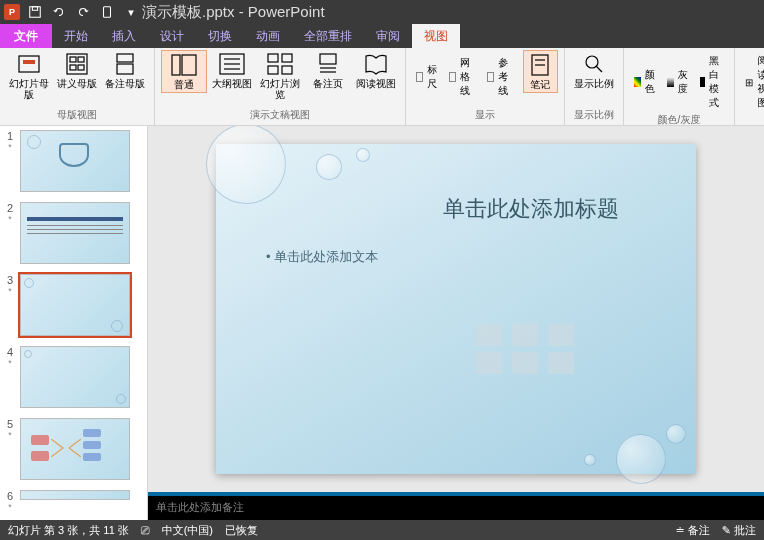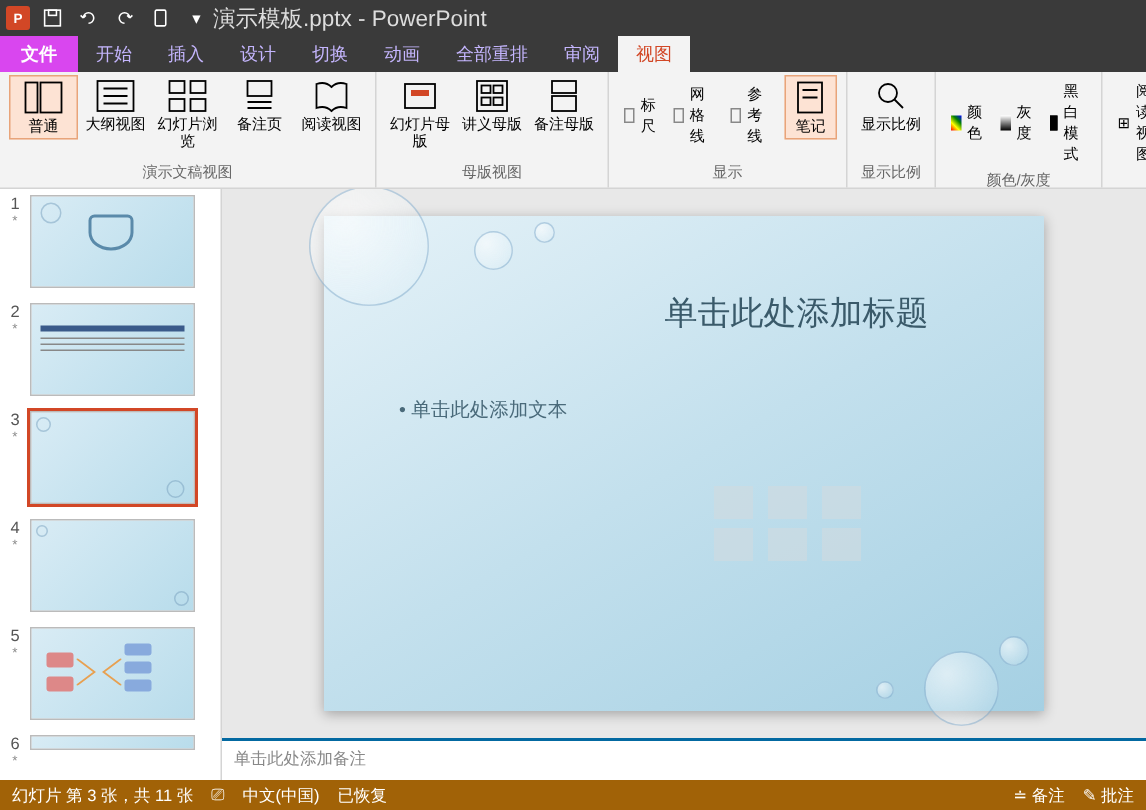--- a/index.html
+++ b/index.html
@@ -40,27 +40,27 @@
 .thumb-num { width: 12px; display: flex; flex-direction: column; align-items: center; font-size: 11px; color: #555; }
 .thumb-star { font-size: 9px; color: #888; }
 .thumb { width: 110px; height: 62px; background: linear-gradient(135deg, #d9ecf5, #b8dceb); border: 1px solid #bbb; cursor: pointer; position: relative; overflow: hidden; }
 .thumb.selected { outline: 2px solid #d24726; }
 .thumb .bubble { position: absolute; border: 1px solid rgba(120,160,190,0.5); border-radius: 50%; }
 .editor { flex: 1; background: #e8e8e8; display: flex; flex-direction: column; }
 .slide-area { flex: 1; display: flex; align-items: center; justify-content: center; overflow: hidden; }
 .slide { width: 480px; height: 330px; background: linear-gradient(150deg, #e5f2f8 0%, #c3e0ed 50%, #a5d0e3 100%); box-shadow: 0 2px 8px rgba(0,0,0,0.3); position: relative; }
 .slide .bubble { position: absolute; border: 1.5px solid rgba(100,150,190,0.4); border-radius: 50%; background: radial-gradient(circle at 30% 30%, rgba(255,255,255,0.6), rgba(200,230,245,0.1)); }
 .slide-title { position: absolute; top: 50px; left: 180px; right: 30px; text-align: center; font-size: 22px; color: #3a5a6a; }
-.slide-body { position: absolute; top: 120px; left: 50px; right: 30px; font-size: 13px; color: #4a6a7a; }
+.slide-body { position: absolute; top: 104px; left: 50px; right: 30px; font-size: 13px; color: #4a6a7a; }
 .content-icons { position: absolute; top: 180px; left: 260px; display: grid; grid-template-columns: repeat(3, 30px); gap: 6px; }
 .content-icons div { width: 26px; height: 22px; background: #d0dae0; opacity: 0.6; }
-.notes { height: 28px; background: #ffffff; border-top: 2px solid #0369a1; padding: 4px 8px; font-size: 11px; color: #888; }
-
-
-.statusbar { height: 20px; background: #a16207; color: #fff; display: flex; align-items: center; padding: 0 8px; font-size: 11px; gap: 12px; }
+.notes { height: 28px; background: #000000; border-top: 4px solid #0369a1; padding: 4px 8px; font-size: 11px; color: #888; }
+
+
+.statusbar { height: 20px; background: #404040; color: #fff; display: flex; align-items: center; padding: 0 8px; font-size: 11px; gap: 12px; }
 .statusbar .spacer { flex: 1; }
 .status-btn { display: flex; align-items: center; gap: 3px; cursor: pointer; }
 
 
 svg { stroke: currentColor; fill: none; stroke-width: 1.2; }
 </style>
 </head>
 <body>
 
 <div class="titlebar">
@@ -101,75 +101,20 @@
   <div class="tab">动画</div>
   <div class="tab">全部重排</div>
   <div class="tab">审阅</div>
   <div class="tab active">视图</div>
 </div>
 
 <div class="ribbon">
 
   <div class="rgroup">
     <div class="rgroup-body">
-      <div class="rbtn-lg active">
-        <div class="ico">
-            <svg viewBox="0 0 28 24">
-              <rect x="2" y="2" width="8" height="20"></rect>
-              <rect x="12" y="2" width="14" height="20"></rect>
-            </svg>
-          </div>
-        <div class="lbl">普通</div>
-      </div>
-      <div class="rbtn-lg">
-        <div class="ico">
-            <svg viewBox="0 0 28 24">
-              <rect x="2" y="2" width="24" height="20"></rect>
-              <line x1="6" y1="7" x2="22" y2="7"></line>
-              <line x1="6" y1="12" x2="22" y2="12"></line>
-              <line x1="6" y1="17" x2="22" y2="17"></line>
-            </svg>
-          </div>
-        <div class="lbl">大纲视图</div>
-      </div>
-      <div class="rbtn-lg">
-        <div class="ico">
-            <svg viewBox="0 0 28 24">
-              <rect x="2" y="2" width="10" height="8"></rect>
-              <rect x="16" y="2" width="10" height="8"></rect>
-              <rect x="2" y="14" width="10" height="8"></rect>
-              <rect x="16" y="14" width="10" height="8"></rect>
-            </svg>
-          </div>
-        <div class="lbl">幻灯片浏览</div>
-      </div>
-      <div class="rbtn-lg">
-        <div class="ico">
-            <svg viewBox="0 0 28 24">
-              <rect x="6" y="2" width="16" height="10"></rect>
-              <line x1="6" y1="16" x2="22" y2="16"></line>
-              <line x1="6" y1="20" x2="22" y2="20"></line>
-            </svg>
-          </div>
-        <div class="lbl">备注页</div>
-      </div>
-      <div class="rbtn-lg">
-        <div class="ico">
-            <svg viewBox="0 0 28 24">
-              <path d="M4 4 Q10 2 14 6 Q18 2 24 4 L24 20 Q18 18 14 22 Q10 18 4 20 Z"></path>
-            </svg>
-          </div>
-        <div class="lbl">阅读视图</div>
-      </div>
-    </div>
-    <div class="rgroup-label">演示文稿视图</div>
-  </div>
-
-  <div class="rgroup">
-    <div class="rgroup-body">
       <div class="rbtn-lg">
         <div class="ico">
             <svg viewBox="0 0 28 24">
               <rect x="4" y="4" width="20" height="16"></rect>
               <rect x="8" y="8" width="12" height="4" fill="#d24726" stroke="none"></rect>
             </svg>
           </div>
         <div class="lbl">幻灯片母版</div>
       </div>
       <div class="rbtn-lg">
@@ -188,20 +133,75 @@
         <div class="ico">
             <svg viewBox="0 0 28 24">
               <rect x="6" y="2" width="16" height="8"></rect>
               <rect x="6" y="12" width="16" height="10"></rect>
             </svg>
           </div>
         <div class="lbl">备注母版</div>
       </div>
     </div>
     <div class="rgroup-label">母版视图</div>
+  </div>
+
+  <div class="rgroup">
+    <div class="rgroup-body">
+      <div class="rbtn-lg active">
+        <div class="ico">
+            <svg viewBox="0 0 28 24">
+              <rect x="2" y="2" width="8" height="20"></rect>
+              <rect x="12" y="2" width="14" height="20"></rect>
+            </svg>
+          </div>
+        <div class="lbl">普通</div>
+      </div>
+      <div class="rbtn-lg">
+        <div class="ico">
+            <svg viewBox="0 0 28 24">
+              <rect x="2" y="2" width="24" height="20"></rect>
+              <line x1="6" y1="7" x2="22" y2="7"></line>
+              <line x1="6" y1="12" x2="22" y2="12"></line>
+              <line x1="6" y1="17" x2="22" y2="17"></line>
+            </svg>
+          </div>
+        <div class="lbl">大纲视图</div>
+      </div>
+      <div class="rbtn-lg">
+        <div class="ico">
+            <svg viewBox="0 0 28 24">
+              <rect x="2" y="2" width="10" height="8"></rect>
+              <rect x="16" y="2" width="10" height="8"></rect>
+              <rect x="2" y="14" width="10" height="8"></rect>
+              <rect x="16" y="14" width="10" height="8"></rect>
+            </svg>
+          </div>
+        <div class="lbl">幻灯片浏览</div>
+      </div>
+      <div class="rbtn-lg">
+        <div class="ico">
+            <svg viewBox="0 0 28 24">
+              <rect x="6" y="2" width="16" height="10"></rect>
+              <line x1="6" y1="16" x2="22" y2="16"></line>
+              <line x1="6" y1="20" x2="22" y2="20"></line>
+            </svg>
+          </div>
+        <div class="lbl">备注页</div>
+      </div>
+      <div class="rbtn-lg">
+        <div class="ico">
+            <svg viewBox="0 0 28 24">
+              <path d="M4 4 Q10 2 14 6 Q18 2 24 4 L24 20 Q18 18 14 22 Q10 18 4 20 Z"></path>
+            </svg>
+          </div>
+        <div class="lbl">阅读视图</div>
+      </div>
+    </div>
+    <div class="rgroup-label">演示文稿视图</div>
   </div>
 
   <div class="rgroup">
     <div class="rgroup-body">
       <div class="rcol" style="padding-top:4px;">
         <label class="rbtn-sm">
             <span class="checkbox"></span>
             <span>标尺</span>
           </label>
         <label class="rbtn-sm">

